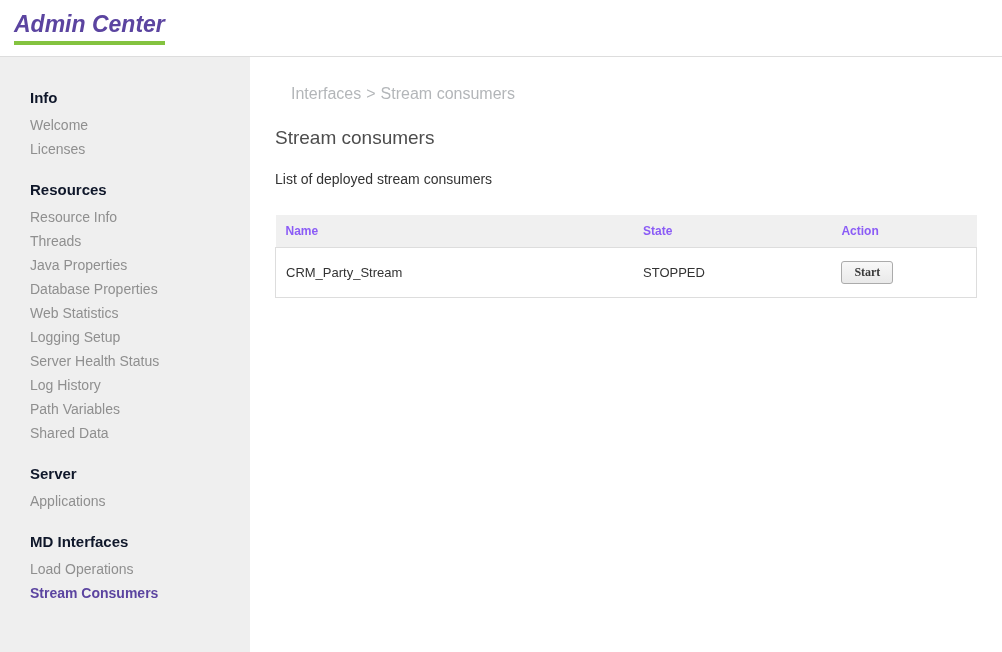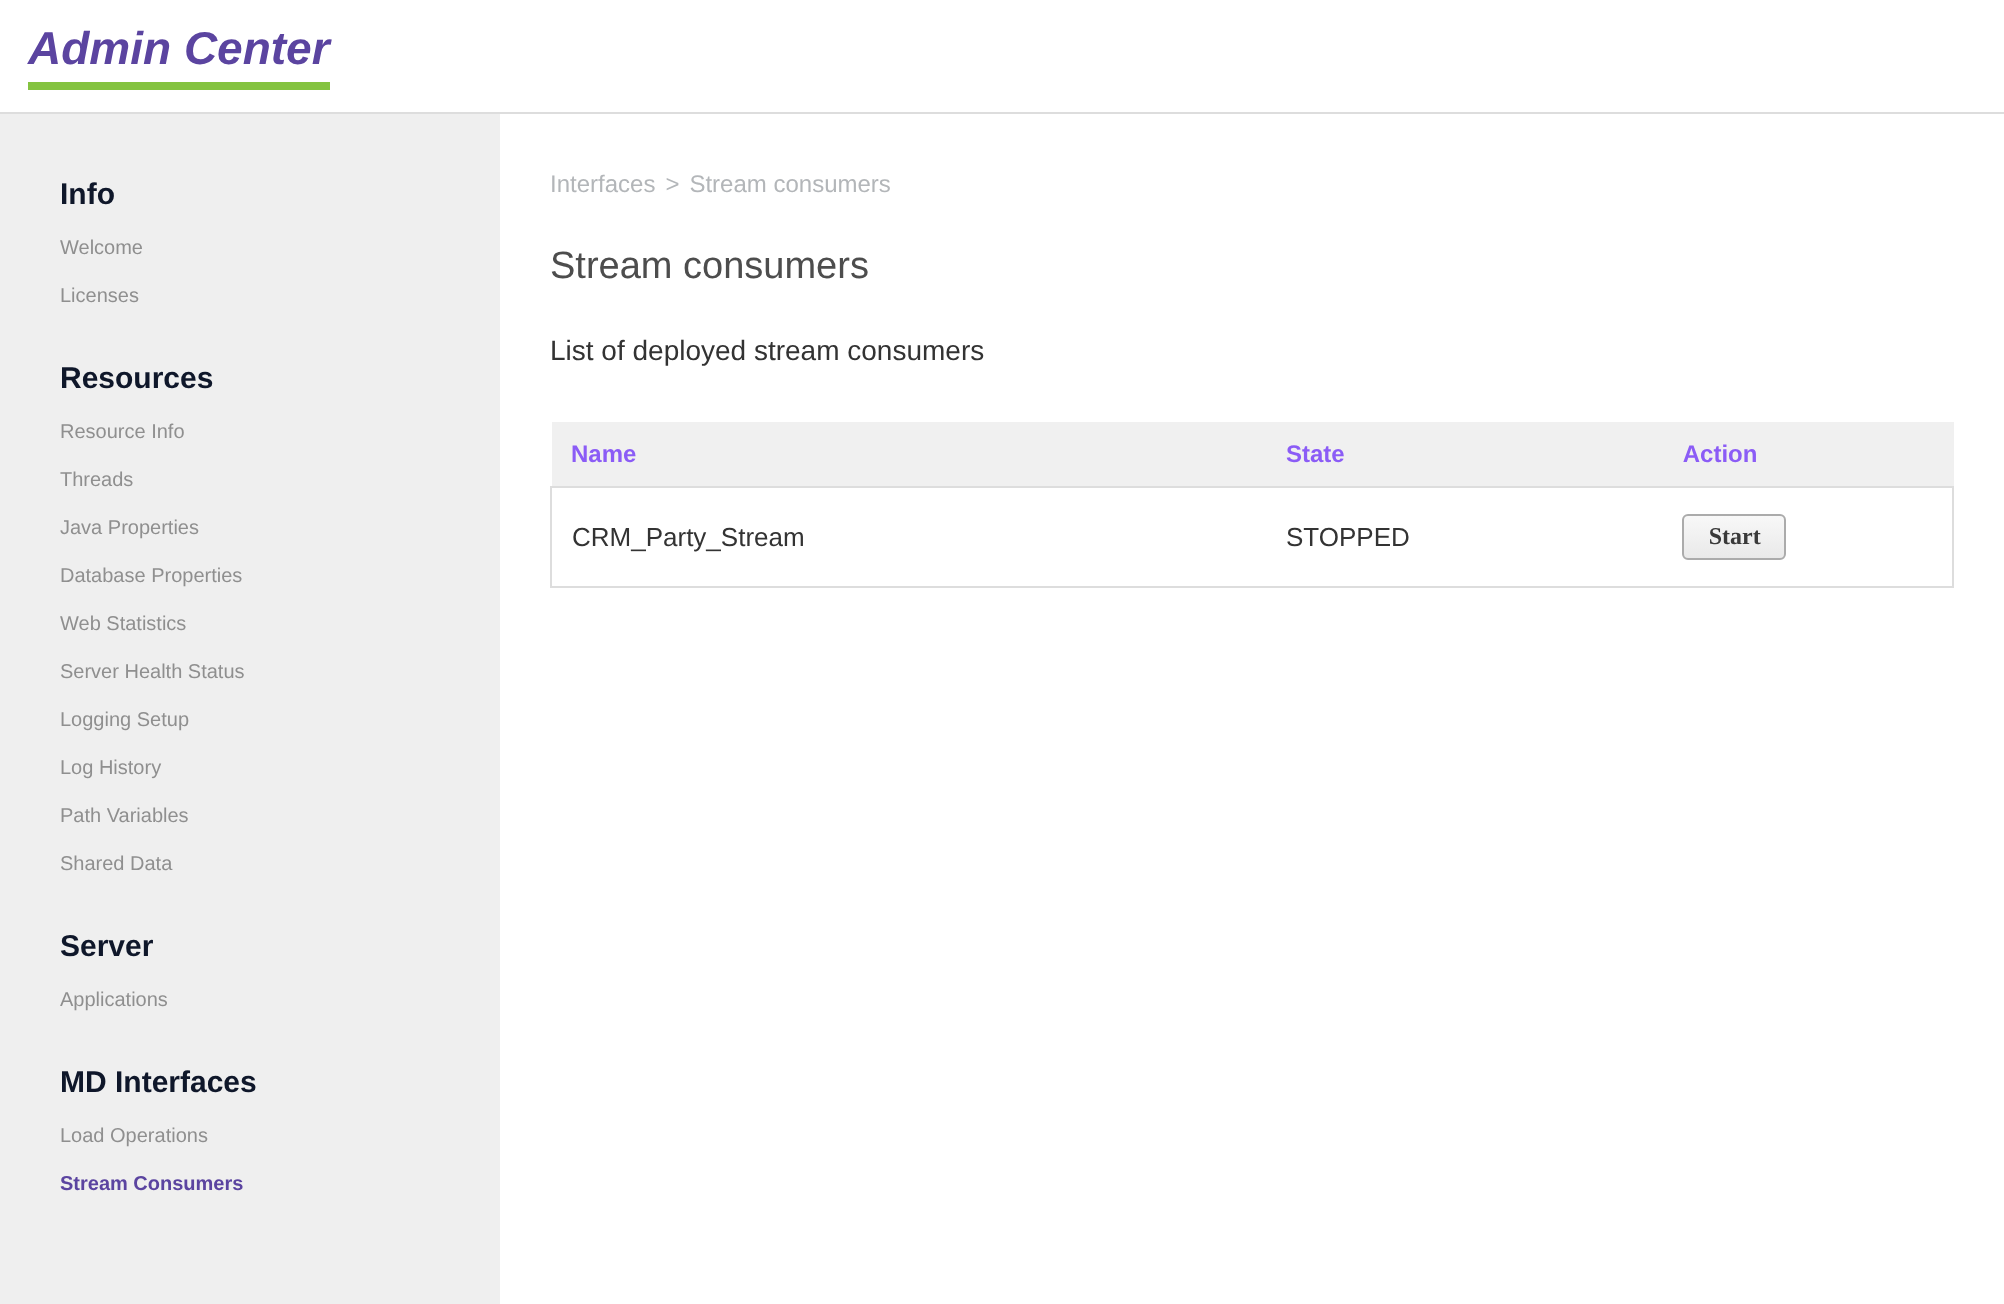--- a/index.html
+++ b/index.html
@@ -40,29 +40,29 @@
   .sidebar{
     width:250px;flex-shrink:0;
     background:var(--sidebar-bg);
     padding:12px 10px 0 30px;
   }
   .side-heading{
     font-size:15px;font-weight:bold;color:#0f172a;
     margin:20px 0 6px;line-height:18px;
   }
   .side-item{
-    font-size:10px;color:#8f8f8f;
+    font-size:14px;color:#8f8f8f;
     line-height:24px;cursor:pointer;
     white-space:nowrap;
   }
   .side-item.active{color:var(--purple);font-weight:bold;}
   
   .content{flex:1;padding:28px 25px 0 25px;background:#fff;}
   .breadcrumb{
-    font-size:12px;color:#b3b6b9;margin:0 0 24px;
+    font-size:16px;color:#b3b6b9;margin:0 16px 24px;
   }
   .breadcrumb .crumb{cursor:pointer;}
   .breadcrumb .sep{margin:0 5px;}
   .page-title{
     font-size:19px;font-weight:normal;color:#4d4d4d;
     margin:0 0 22px;line-height:22px;
   }
   .subtitle{
     font-size:14px;color:#333333;margin:0 0 28px;
   }
@@ -107,22 +107,22 @@
   <nav class="sidebar" id="sidebar">
       <div class="side-heading">Info</div>
       <div class="side-item">Welcome</div>
       <div class="side-item">Licenses</div>
       <div class="side-heading">Resources</div>
       <div class="side-item">Resource Info</div>
       <div class="side-item">Threads</div>
       <div class="side-item">Java Properties</div>
       <div class="side-item">Database Properties</div>
       <div class="side-item">Web Statistics</div>
+      <div class="side-item">Logging Setup</div>
       <div class="side-item">Server Health Status</div>
-      <div class="side-item">Logging Setup</div>
       <div class="side-item">Log History</div>
       <div class="side-item">Path Variables</div>
       <div class="side-item">Shared Data</div>
       <div class="side-heading">Server</div>
       <div class="side-item">Applications</div>
       <div class="side-heading">MD Interfaces</div>
       <div class="side-item">Load Operations</div>
       <div class="side-item active">Stream Consumers</div>
     </nav>
 

